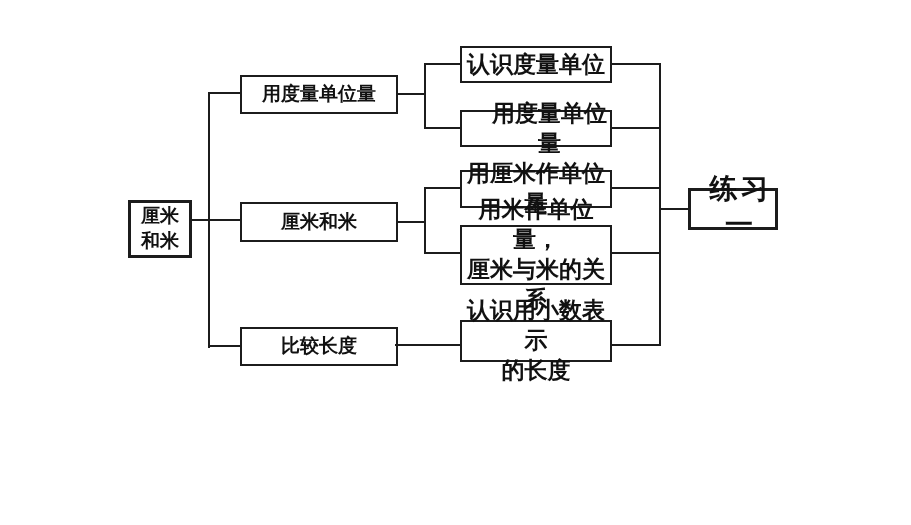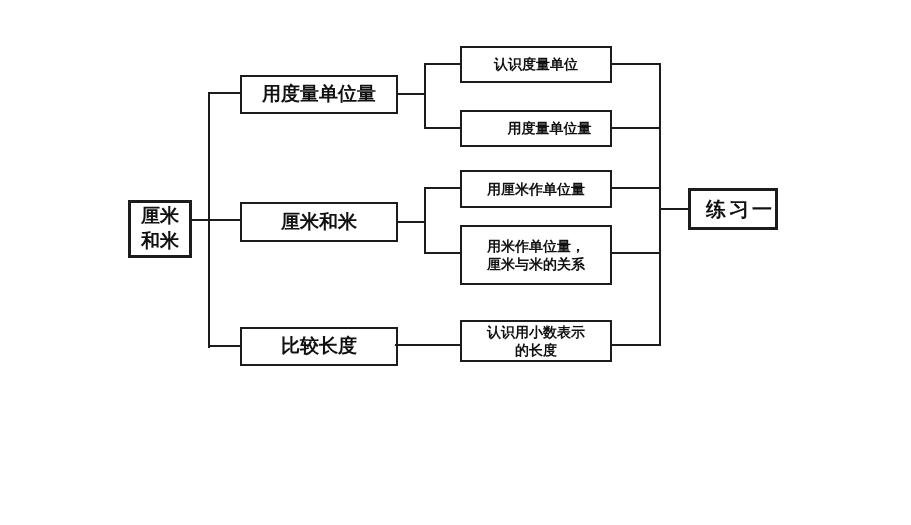--- a/index.html
+++ b/index.html
@@ -22,27 +22,27 @@
     display: flex;
     align-items: center;
     justify-content: center;
     text-align: center;
     font-weight: bold;
     font-size: 19px;
     line-height: 1.3;
     white-space: pre-line;
     color: var(--text, #111111);
   }
-  .node.small { font-size: 14px; }
+  .node.small { font-size: 23px; }
   .node.root { border-width: 3px; font-size: 19px; }
   .node.sink {
     border-width: 3px;
-    font-family: Liberation Serif, serif;
+    font-family: Liberation Mono, monospace;
     font-weight: 600;
-    font-size: 20px;
+    font-size: 28px;
     letter-spacing: 3px;
     padding-left: 15px;
   }
   .line {
     position: absolute;
     background: var(--line, #1c1c1c);
   }
 </style>
 </head>
 <body>

